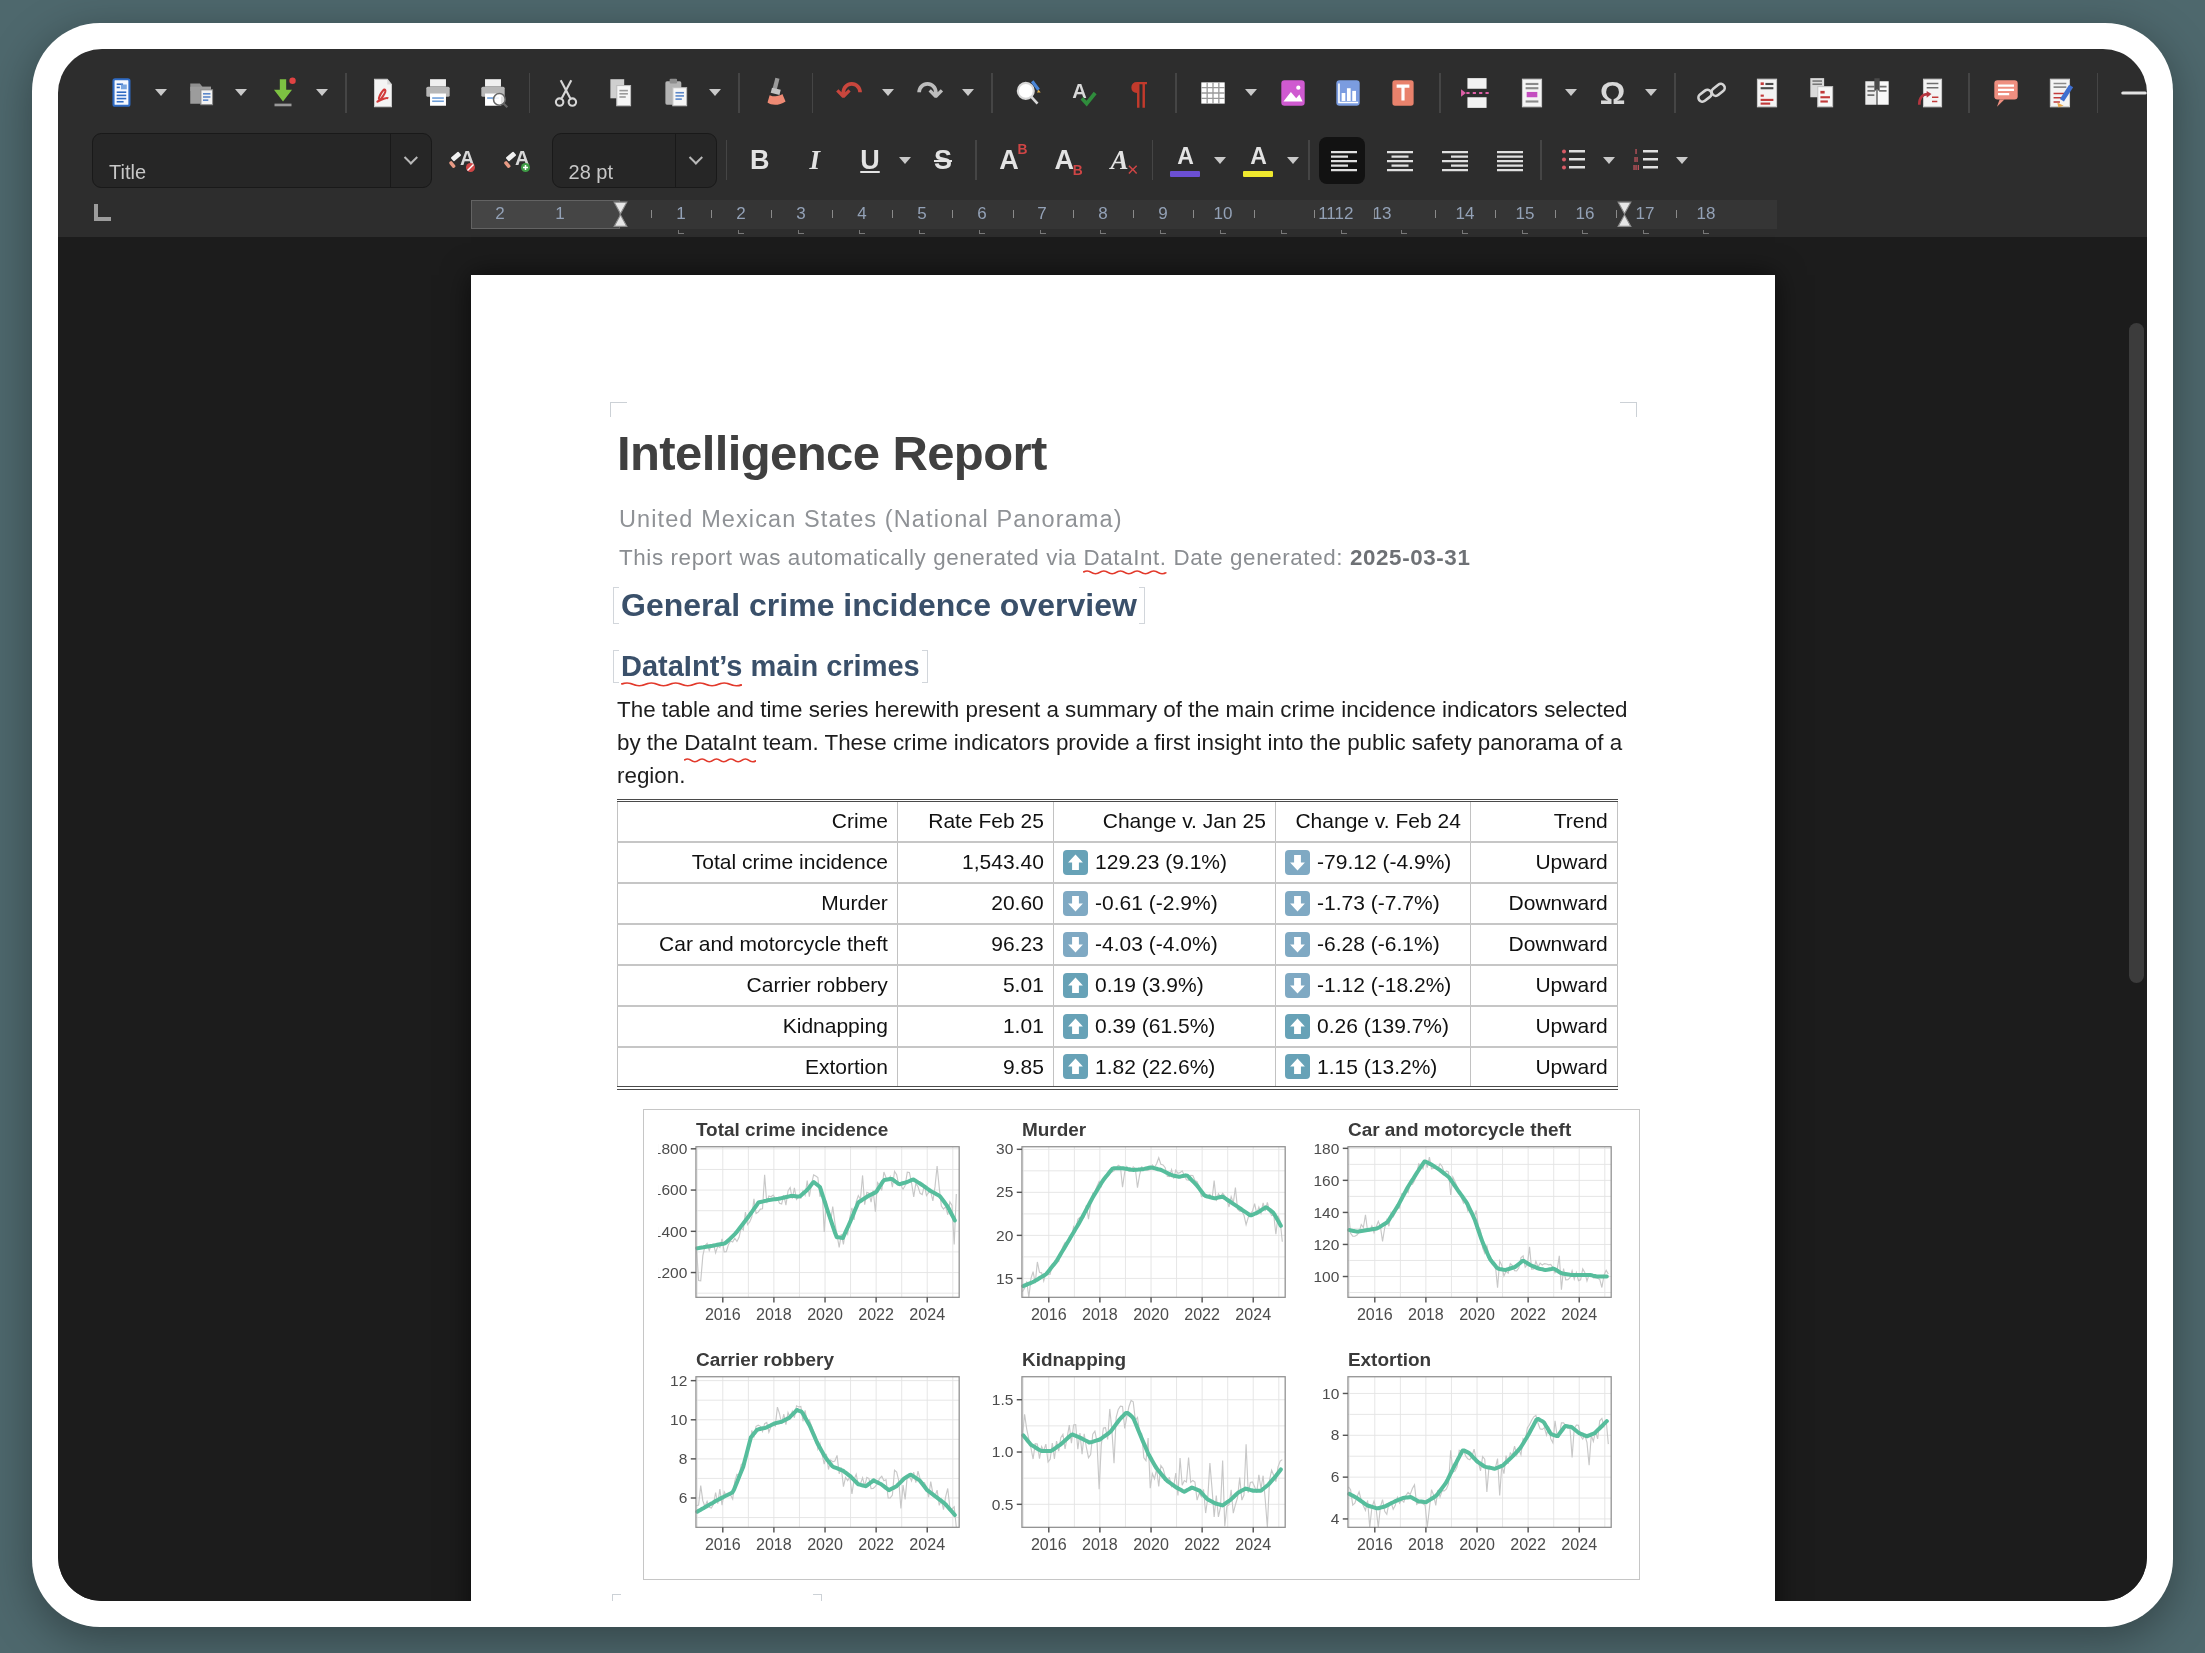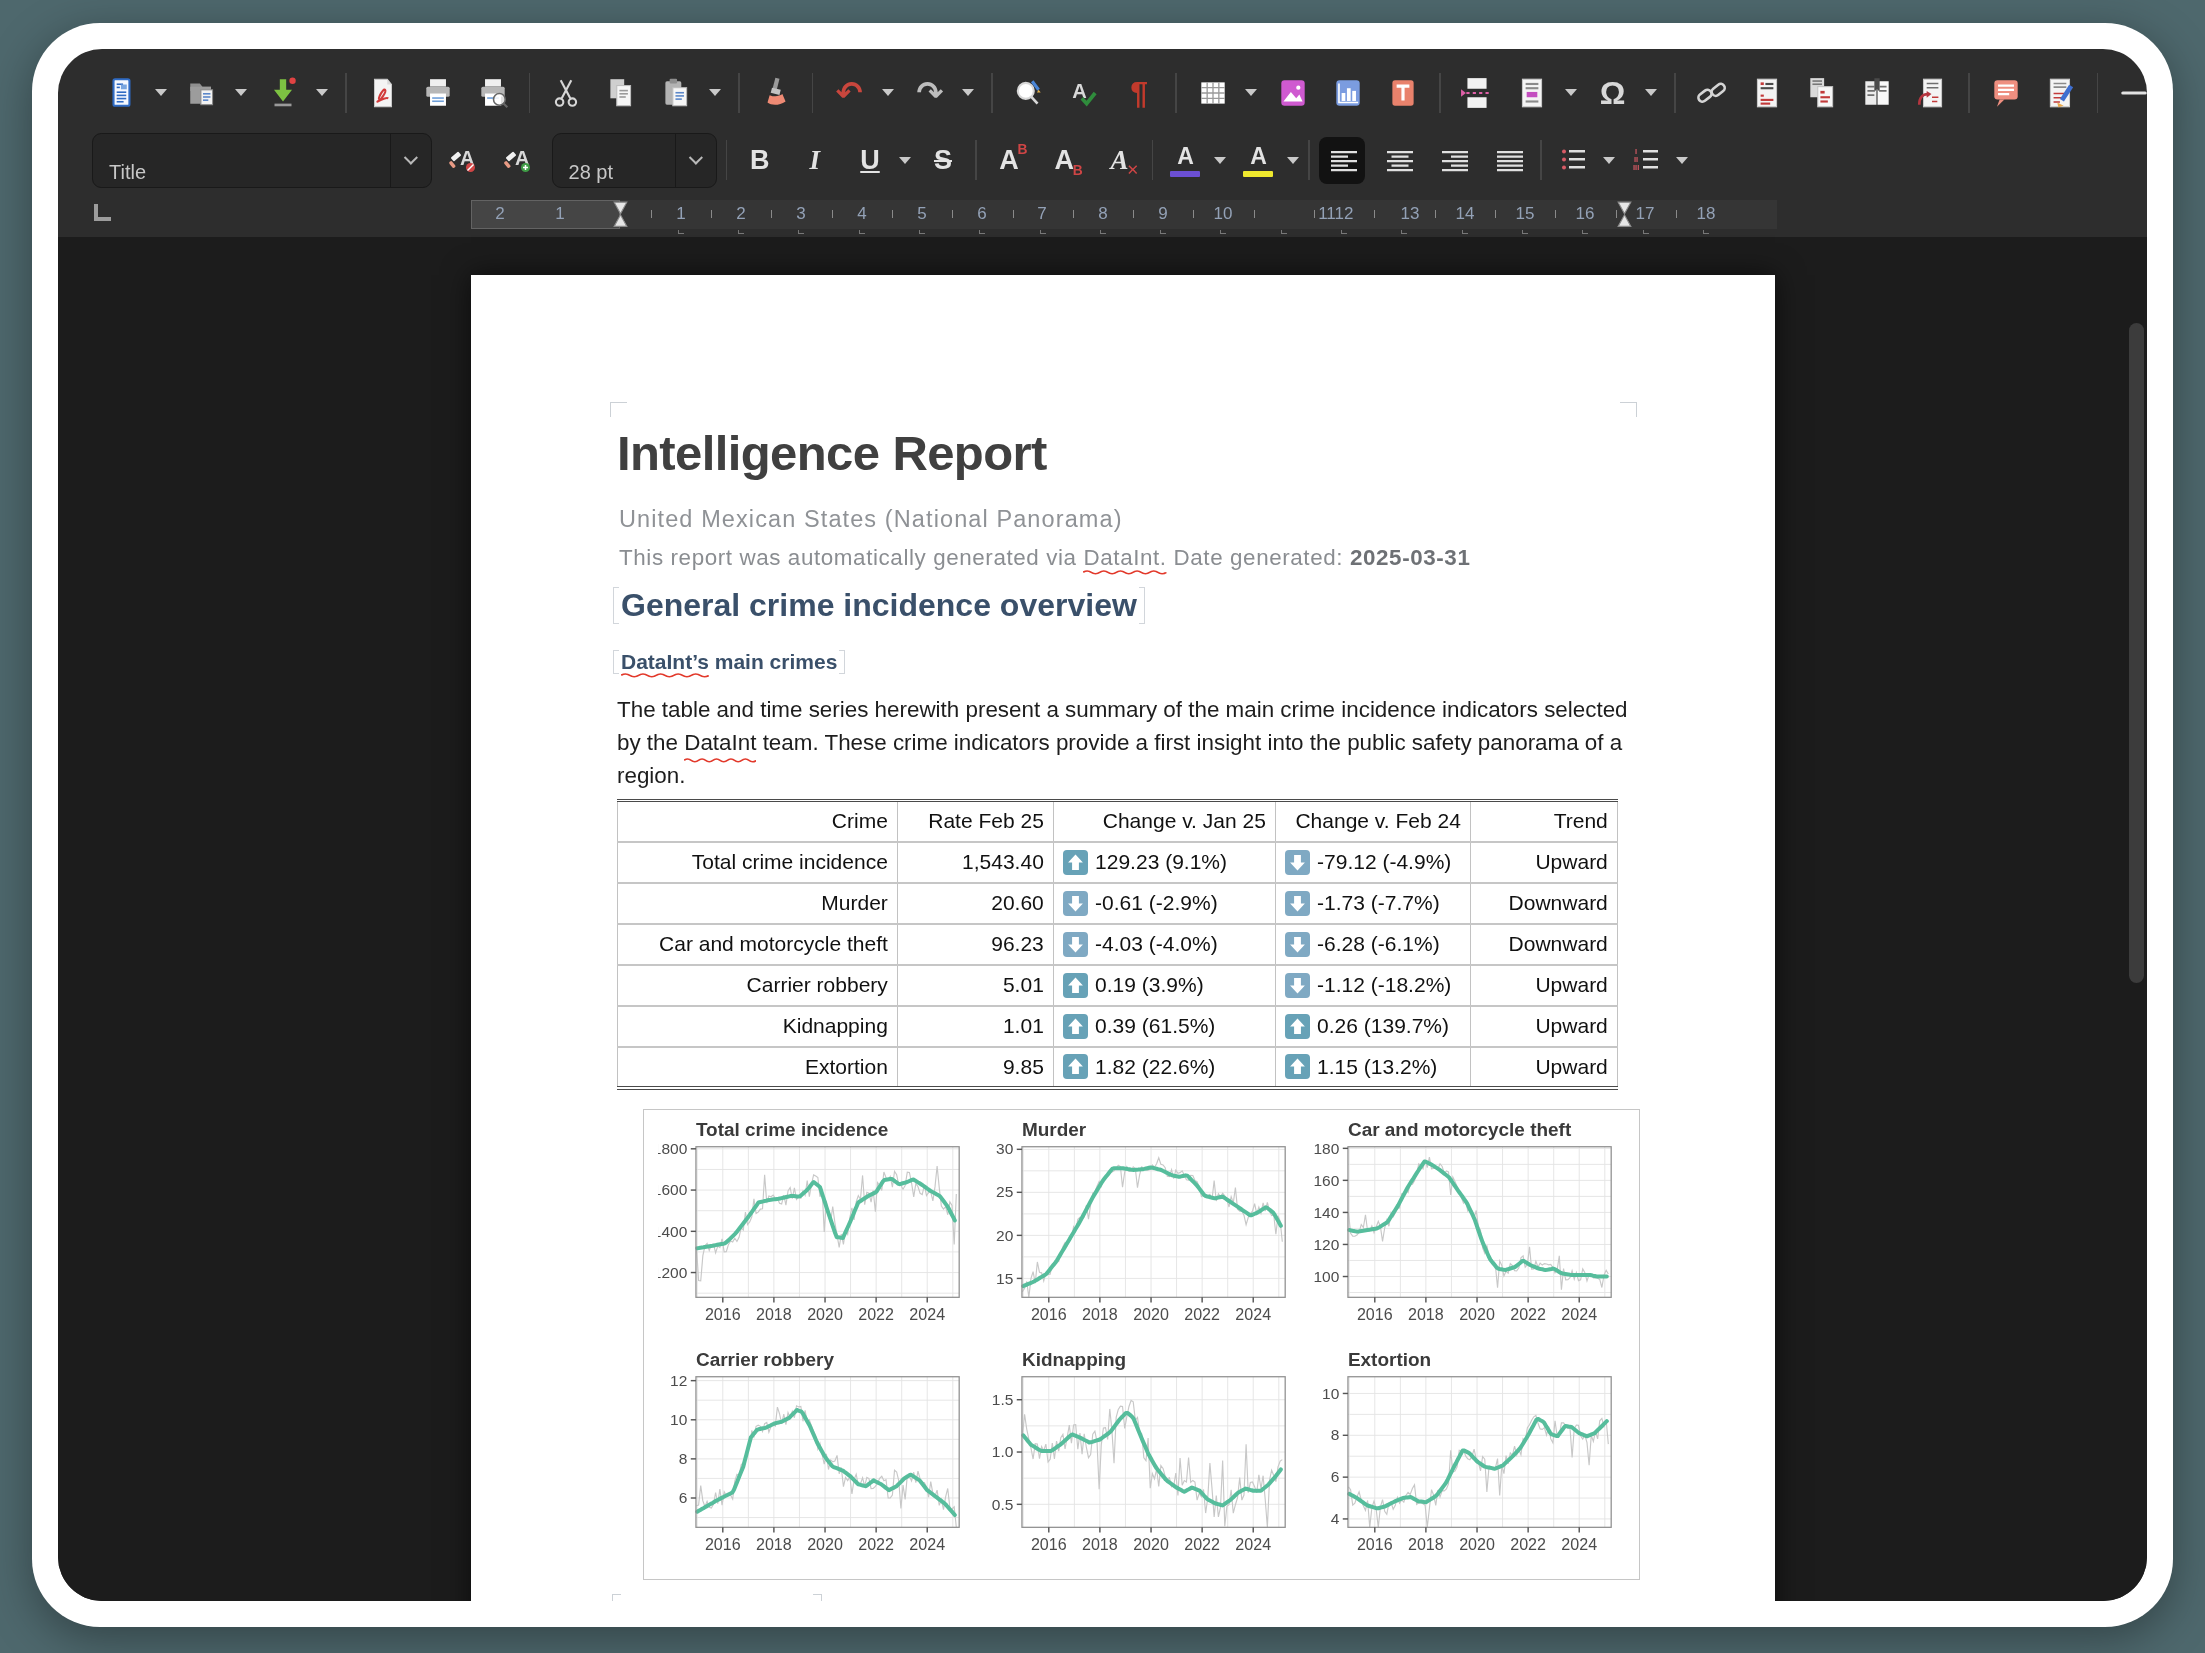--- a/index.html
+++ b/index.html
@@ -62,21 +62,21 @@
           box-shadow:0 0 26.4px rgba(0,0,0,.6); color:#1d1d1d; }
   .cm { position:absolute; width:17px; height:15px; }
   .cm.tl { border-top:1.7px solid #ccd1d6; border-left:1.7px solid #ccd1d6; }
   .cm.tr { border-top:1.7px solid #ccd1d6; border-right:1.7px solid #ccd1d6; }
   #doctitle { position:absolute; left:146px; top:150px; font-size:49px; font-weight:600;
               color:#404040; letter-spacing:-0.6px; }
   #docsub { position:absolute; left:148px; top:231px; font-size:23.5px; color:#8f9296; letter-spacing:1.1px; }
   #docmeta { position:absolute; left:148px; top:270px; font-size:22.4px; color:#8a8d91; letter-spacing:0.6px; }
   #docmeta b { color:#6e7175; font-weight:700; }
   .h1 { position:absolute; left:142px; top:311px; font-size:32px; font-weight:700; color:#3a506a; }
-  .h2 { position:absolute; left:142px; top:374px; font-size:21px; font-weight:700; color:#3a506a; }
+  .h2 { position:absolute; left:142px; top:374px; font-size:29px; font-weight:700; color:#3a506a; }
   .hbrk { position:relative; display:inline-block; padding:1.1px 8px; }
   .hbrk::before { content:""; position:absolute; left:0; top:1.1px; bottom:1.1px; width:5.2px;
                   border:1.1px solid #d2d6db; border-right:none; }
   .hbrk::after  { content:""; position:absolute; right:0; top:1.1px; bottom:1.1px; width:5.2px;
                   border:1.1px solid #d2d6db; border-left:none; }
   #para { position:absolute; left:146px; top:418px; width:1028px; font-size:22.4px; line-height:33px; color:#1d1d1d; }
   .sq { position:relative; display:inline-block; }
   .squig { position:absolute; left:0; bottom:-4px; width:100%; height:5.7px; }
 
   
@@ -576,21 +576,21 @@
             <span class="rtab" style="left: 689px;"></span>
             <span class="rnum" style="left: 752px;">10</span>
             <span class="rtick" style="left: 722px;"></span>
             <span class="rtab" style="left: 749px;"></span>
             <span class="rnum" style="left: 856px;">11</span>
             <span class="rtick" style="left: 783px;"></span>
             <span class="rtab" style="left: 810px;"></span>
             <span class="rnum" style="left: 873px;">12</span>
             <span class="rtick" style="left: 843px;"></span>
             <span class="rtab" style="left: 870px;"></span>
-            <span class="rnum" style="left: 939px;">13</span>
+            <span class="rnum" style="left: 911px;">13</span>
             <span class="rtick" style="left: 903px;"></span>
             <span class="rtab" style="left: 930px;"></span>
             <span class="rnum" style="left: 994px;">14</span>
             <span class="rtick" style="left: 964px;"></span>
             <span class="rtab" style="left: 991px;"></span>
             <span class="rnum" style="left: 1054px;">15</span>
             <span class="rtick" style="left: 1024px;"></span>
             <span class="rtab" style="left: 1051px;"></span>
             <span class="rnum" style="left: 1114px;">16</span>
             <span class="rtick" style="left: 1084px;"></span>

